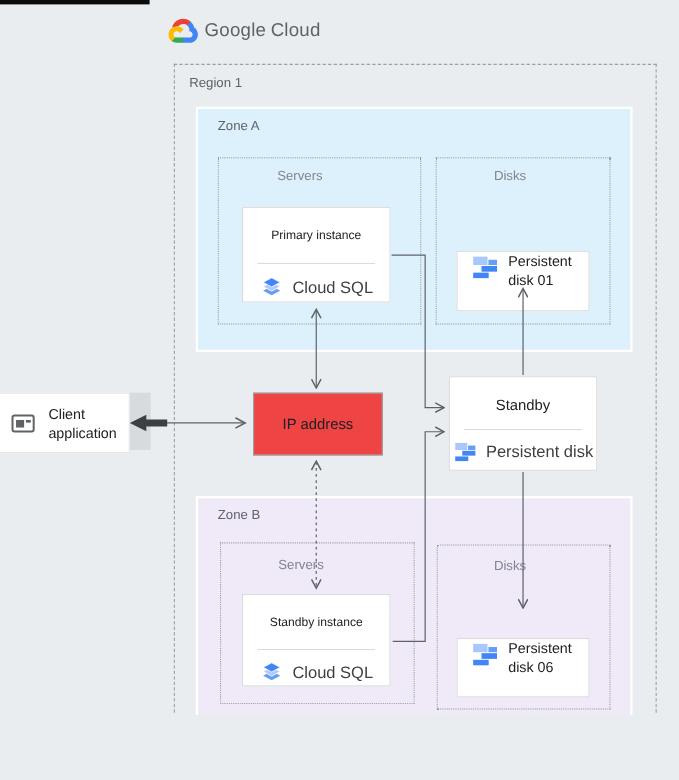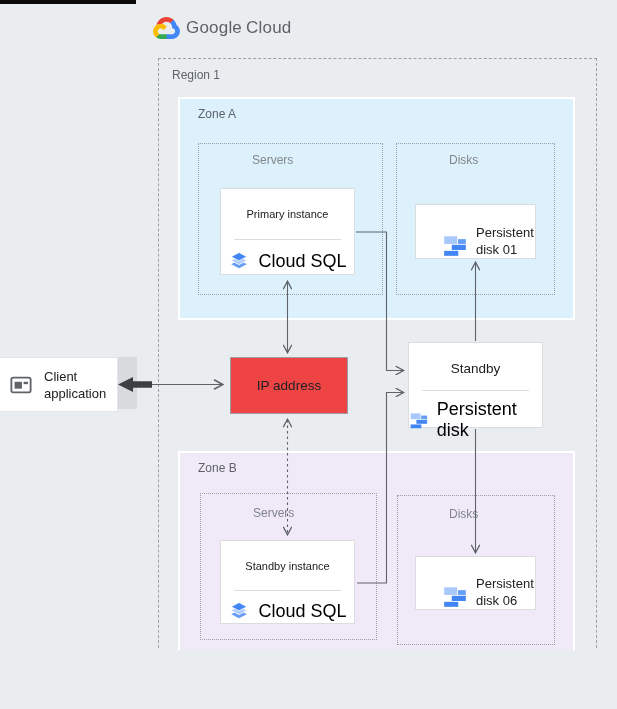--- a/index.html
+++ b/index.html
@@ -24,28 +24,28 @@
   .zone-a { left:178px; top:97px; width:397px; height:223px; background:#ddf1fc; }
   .zone-b { left:178px; top:451px; width:397px; height:215px; background:#f0e9f8; }
 
   .dotted-box { position:absolute; border:1px dotted #9aa0a6; }
 
   .card { position:absolute; background:#ffffff; border:1px solid #dadce0; }
   .card-title { font-size:11px; color:#202124; text-align:center; }
   .divider { position:absolute; left:10%; width:80%; height:1px; background:#dadce0; }
   .service-row { position:absolute; left:0; width:100%; display:flex; align-items:center; justify-content:center; gap:8px; }
   .service-row svg { width:22px; height:22px; }
-  .service-label { font-size:18px; color:#000000; }
+  .service-label { font-size:15px; color:#404040; }
 
   .instance-card { width:135px; height:87px; }
   .instance-card .card-title { position:absolute; top:19px; width:100%; }
   .instance-card .divider { top:50px; }
   .instance-card .service-row { top:61px; }
 
-  .disk-card { width:121px; height:55px; display:flex; align-items:flex-end; padding-left:26px; gap:8px; }
+  .disk-card { width:121px; height:55px; display:flex; align-items:flex-start; padding-left:12px; gap:8px;margin-top:24px; }
   .disk-card svg { width:26px; height:26px; flex:0 0 auto; }
   .disk-card .disk-text { font-size:13px; color:#202124; line-height:17px; }
 
   .regional-card { left:408px; top:342px; width:135px; height:86px; }
   .regional-card .card-title { position:absolute; top:18px; width:100%; font-size:13.5px; }
   .regional-card .divider { top:47px; }
   .regional-card .service-row { top:56px; }
 
   .ip-box { position:absolute; left:230px; top:357px; width:118px; height:57px;
             background:#ef4444; border:1px solid #9aa0a6;

